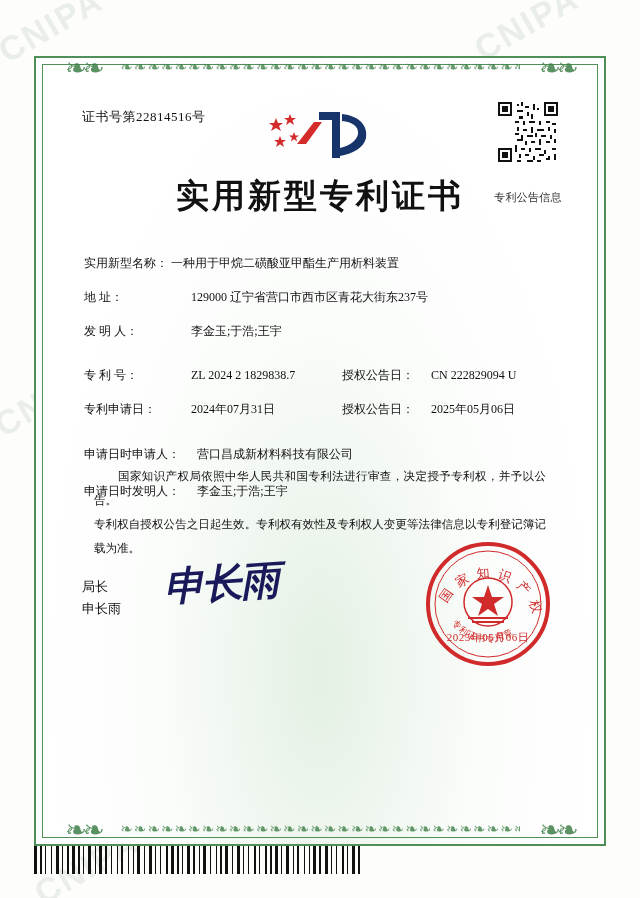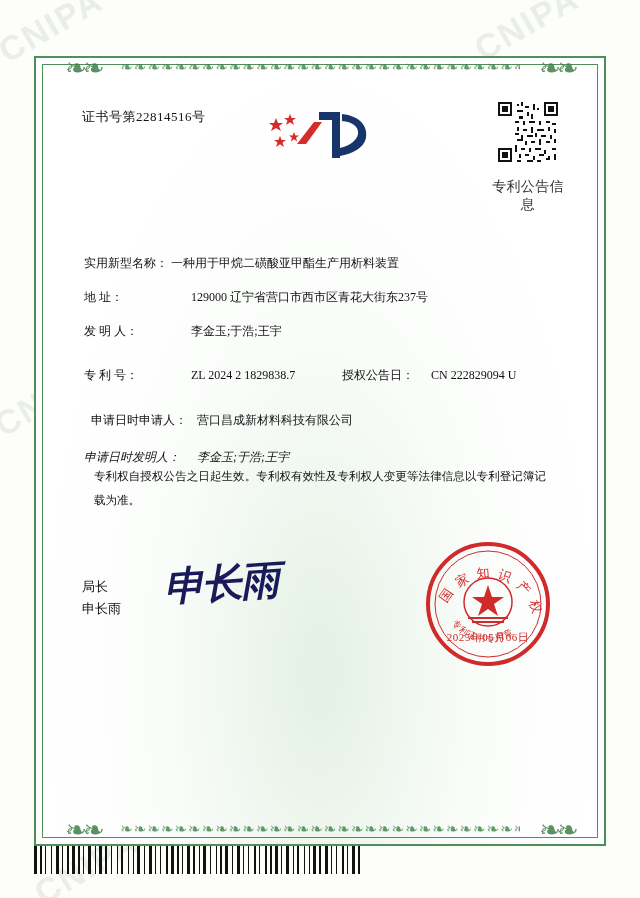--- a/index.html
+++ b/index.html
@@ -70,21 +70,21 @@
     font-size:13px;color:#111;letter-spacing:.5px;
   }
 
   
   .logo{position:absolute;left:222px;top:48px;width:130px;height:60px;}
   .logo svg{display:block;}
 
   
   .qr-box{position:absolute;right:40px;top:46px;width:76px;text-align:center;}
   .qr{width:60px;height:60px;margin:0 auto;background:#fff;}
-  .qr-caption{margin-top:12px;font-size:14px;color:#333;letter-spacing:.3px;}
+  .qr-caption{margin-top:24px;font-size:11px;color:#333;letter-spacing:.3px;}
 
   .title{
     position:absolute;left:0;top:118px;width:100%;
     text-align:center;font-size:33px;font-weight:bold;color:#111;
     letter-spacing:3px;
     font-family:"Liberation Serif","DejaVu Serif",serif;
   }
 
   .rows{position:absolute;left:50px;top:190px;width:472px;font-size:12px;color:#111;}
   .row{position:relative;height:34px;line-height:34px;white-space:nowrap;}
@@ -241,20 +241,21 @@
         <rect x="27" y="25" width="1" height="3"></rect>
           <rect x="9" y="28" width="2" height="1"></rect>
         <rect x="14" y="28" width="3" height="1"></rect>
           <rect x="19" y="28" width="2" height="1"></rect>
         <rect x="23" y="27" width="2" height="1"></rect>
       </g>
     </svg>
     <div class="qr-caption">专利公告信息</div>
   </div>
 
+  <div class="title">实用新型专利证书</div>
 
   <div class="rows">
 
     <div class="row">
       <span class="lbl">实用新型名称：</span>
       <span class="val">一种用于甲烷二磺酸亚甲酯生产用析料装置</span>
     </div>
 
 
     <div class="row">
@@ -269,33 +270,42 @@
 
     <div class="row" style="height:44px;line-height:54px;">
       <span class="lbl lbl-w">专  利  号：</span>
       <span class="val">ZL 2024 2 1829838.7</span>
       <span class="right-col">
         <span class="lbl">授权公告日：</span>
         <span class="val">CN 222829094 U</span>
       </span>
     </div>
 
+    <div class="row">
+      <span class="lbl lbl-w">专利申请日：</span>
+      <span class="val">2024年07月31日</span>
+      <span class="right-col">
+        <span class="lbl">授权公告日：</span>
+        <span class="val">2025年05月06日</span>
+      </span>
+    </div>
 
     <div class="row" style="height:42px;line-height:56px;">
-      <span class="lbl" style="width:110px;text-align:center;">申请日时申请人：</span>
+      <span class="lbl" style="width:110px;">申请日时申请人：</span>
       <span class="val">营口昌成新材料科技有限公司</span>
     </div>
 
-    <div class="row" style="height:36px;line-height:46px;font-style:italic;">
+    <div class="row" style="height:36px;line-height:46px;">
       <span class="lbl" style="width:110px;">申请日时发明人：</span>
       <span class="val">李金玉;于浩;王宇</span>
     </div>
   </div>
 
   <div class="statement">
+    <p class="indent">国家知识产权局依照中华人民共和国专利法进行审查，决定授予专利权，并予以公告。</p>
     <p>专利权自授权公告之日起生效。专利权有效性及专利权人变更等法律信息以专利登记簿记载为准。</p>
   </div>
 
   <div class="sign-label">
     <div>局长</div>
     <div>申长雨</div>
   </div>
   <div class="signature">申长雨</div>
 
   <div class="seal">

